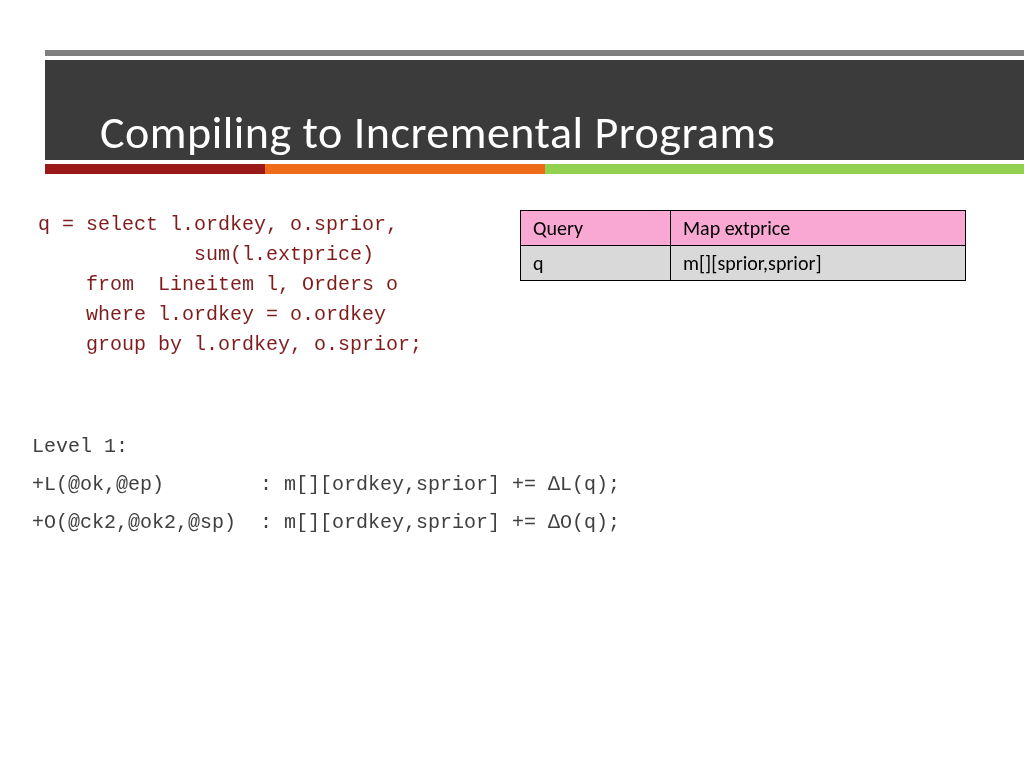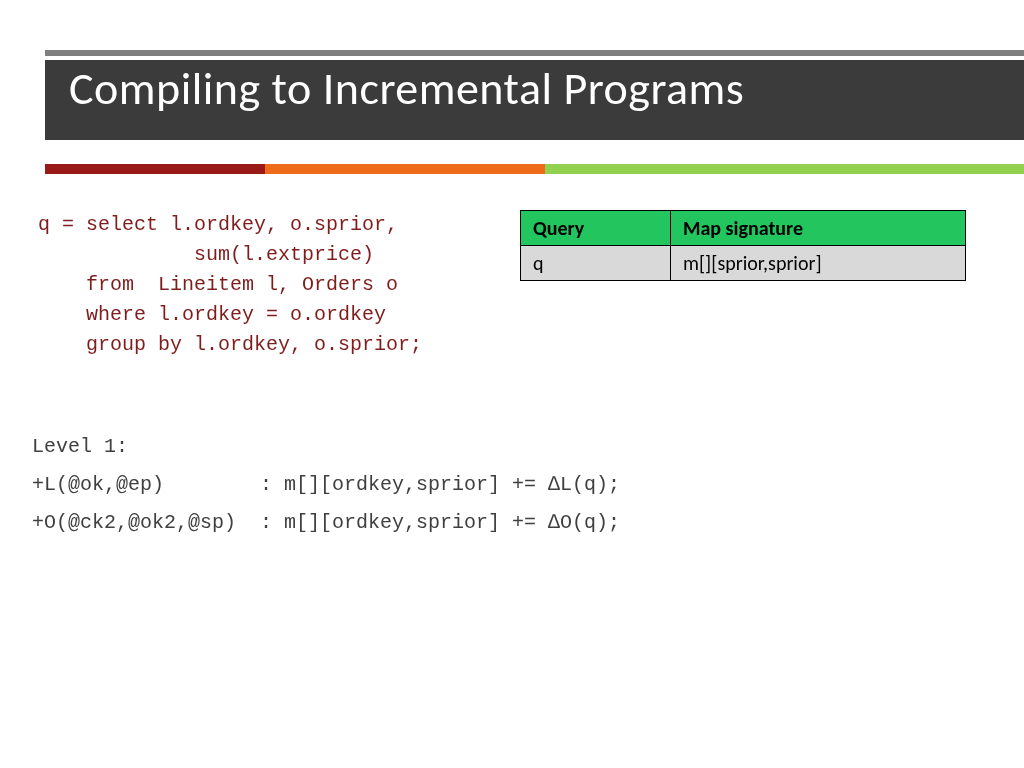--- a/index.html
+++ b/index.html
@@ -17,25 +17,25 @@
       left: 45px;
       right: 0;
       height: 6px;
       background: #7f7f7f;
     }
     .title-band {
       position: absolute;
       top: 60px;
       left: 45px;
       right: 0;
-      height: 80px;
+      height: 100px;
       background: #3b3b3b;
       display: flex;
-      align-items: flex-start;
-      padding-left: 24px;
+      align-items: flex-end;
+      padding-left: 55px;
     }
     .title-band h1 {
       color: #ffffff;
       font-size: 46px;
       font-weight: 400;
       letter-spacing: 0.5px;
     }
     .color-strip {
       position: absolute;
       top: 164px;
@@ -64,22 +64,22 @@
       border-collapse: collapse;
       font-family: Calibri, Arial, sans-serif;
     }
     .map-table th, .map-table td {
       border: 1px solid #000000;
       padding: 5px 12px;
       text-align: left;
       font-size: 20px;
     }
     .map-table th {
-      background: #22c55e;
-      font-weight: 700;
+      background: #f9a8d4;
+      font-weight: 400;
     }
     .map-table td {
       background: #d9d9d9;
       font-weight: 400;
     }
     .map-table .col-query { width: 150px; }
     .map-table .col-sig { width: 295px; }
     .level-block {
       position: absolute;
       top: 428px;
@@ -109,21 +109,21 @@
 <div class="query-code">q = select l.ordkey, o.sprior,
              sum(l.extprice)
     from  Lineitem l, Orders o
     where l.ordkey = o.ordkey
     group by l.ordkey, o.sprior;</div>
 
 <table class="map-table">
   <thead>
     <tr>
       <th class="col-query">Query</th>
-      <th class="col-sig">Map signature</th>
+      <th class="col-sig">Map extprice</th>
     </tr>
   </thead>
   <tbody>
     <tr>
       <td>q</td>
       <td>m[][sprior,sprior]</td>
     </tr>
   </tbody>
 </table>
 

